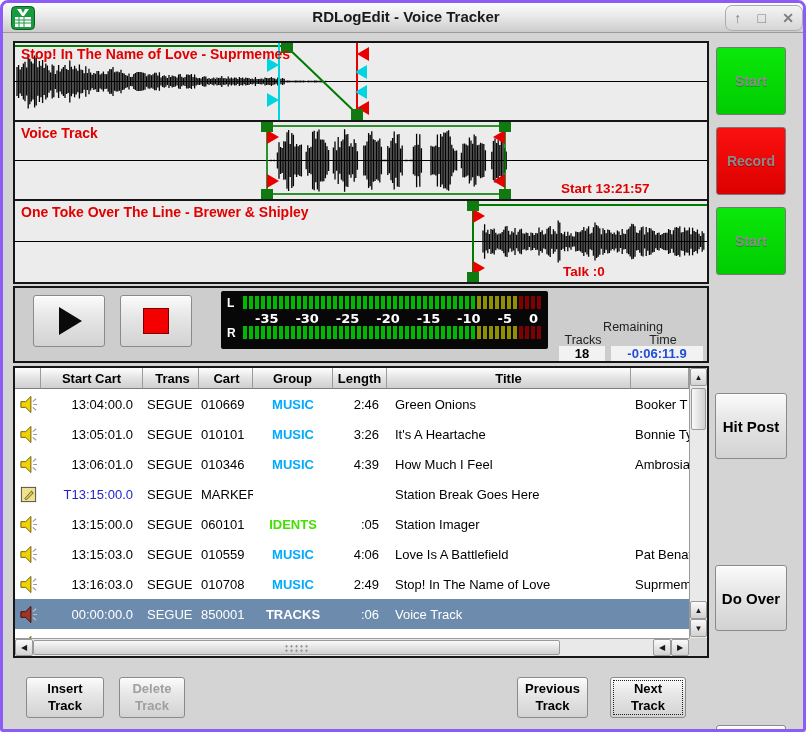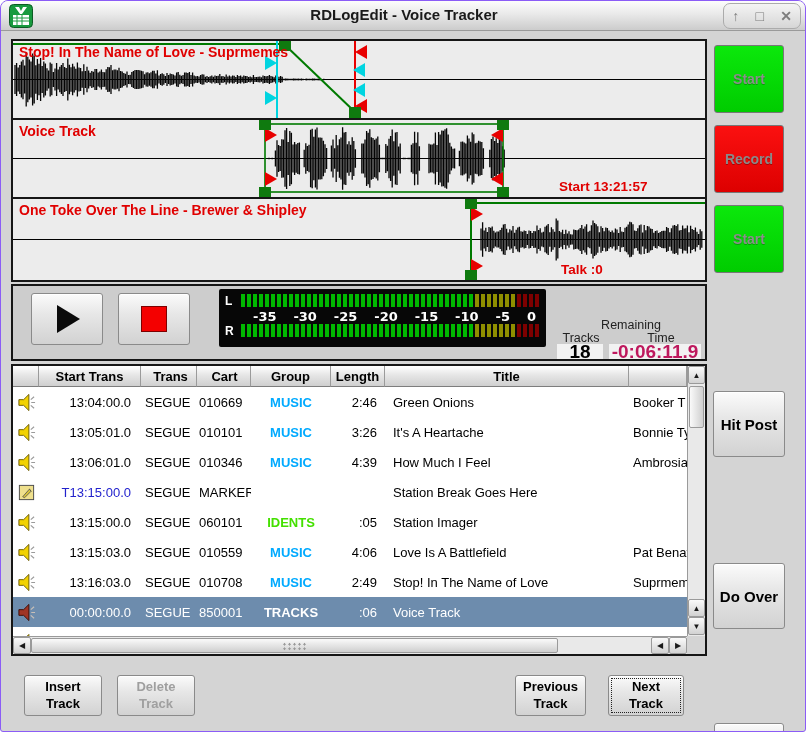--- a/index.html
+++ b/index.html
@@ -1,20 +1,20 @@
 <!DOCTYPE html>
 <html><head>
 <meta charset="utf-8">
 <style>
   html,body{margin:0;padding:0;background:#fff;}
   *{box-sizing:border-box;}
   .window{
     position:relative;width:806px;height:732px;background:#d4d4d4;
     font-family:"Liberation Sans",sans-serif;color:#111;
-    border:1px solid #8b5cf6;border-radius:8px 8px 3px 3px;overflow:hidden;
+    border:3px solid #8b5cf6;border-radius:8px 8px 3px 3px;overflow:hidden;
   }
   
   .titlebar{position:absolute;left:0;top:0;width:806px;height:30px;
     background:linear-gradient(#fdfdfd,#e9e9e9 45%,#cccccc);border-bottom:1px solid #9a9a9a;}
   .appicon{position:absolute;left:8px;top:3px;width:24px;height:24px;}
   .wtitle{position:absolute;left:0;right:0;top:5px;text-align:center;
     font-weight:bold;font-size:15px;color:#1a1a1a;}
   .wctrls{position:absolute;right:6px;top:2px;width:78px;height:26px;
     background:linear-gradient(#f4f4f4,#d6d6d6);border:1px solid #ababab;
     border-radius:7px;display:flex;align-items:center;justify-content:space-around;}
@@ -50,23 +50,23 @@
   .mscale{display:flex;justify-content:space-between;color:#fff;font-weight:bold;
     font-size:13px;height:15px;padding:1px 10px 0 30px;font-family:"DejaVu Sans",sans-serif;}
   .timebox{position:absolute;left:558px;top:2px;width:122px;height:27px;background:#f2f2f2;
     display:flex;align-items:center;justify-content:center;font-size:21px;color:#0a0a0a;
     font-family:"DejaVu Sans",sans-serif;}
   .remlabel{position:absolute;left:548px;top:32px;width:140px;text-align:center;font-size:12.5px;color:#222;}
   .subl{position:absolute;top:45px;font-size:12.5px;color:#222;}
   .subl.tracks{left:540px;width:56px;text-align:center;}
   .subl.time{left:620px;width:56px;text-align:center;}
   .valbox{position:absolute;top:58px;height:15px;background:#f2f2f2;display:flex;
-    align-items:center;justify-content:center;font-weight:bold;font-size:19px;}
+    align-items:center;justify-content:center;font-weight:bold;font-size:13px;}
   .valbox.tracks{left:544px;width:46px;color:#000;}
-  .valbox.time{left:596px;width:92px;color:#be185d;}
+  .valbox.time{left:596px;width:92px;color:#1d4ed8;}
   
   .sidebtn{position:absolute;left:713px;width:70px;height:68px;border:1px solid #777;
     border-radius:3px;display:flex;align-items:center;justify-content:center;
     font-weight:bold;font-size:14px;}
   .sb-green{background:linear-gradient(#0be80b,#00cc00);color:#8c8c8c;text-shadow:0 1px 0 rgba(0,0,0,0.25);}
   .sb-red{background:linear-gradient(#fb1010,#dd0000);color:#8a8a8a;text-shadow:0 1px 0 rgba(0,0,0,0.3);}
   .sb-blue{background:linear-gradient(#1515e8,#0000cc);color:#000;}
   .graybtn{position:absolute;left:712px;width:72px;height:66px;font-weight:bold;font-size:15px;color:#000;}
   
   .logtable{position:absolute;left:10px;top:363px;width:696px;height:292px;
@@ -99,21 +99,21 @@
     background:linear-gradient(90deg,#fafafa,#cfcfcf);border:1px solid #9a9a9a;border-radius:2px;}
   .sthumbh{position:absolute;left:18px;top:1px;width:527px;height:15px;
     background:linear-gradient(#fafafa,#cfcfcf);border:1px solid #9a9a9a;border-radius:2px;}
   .grip{position:absolute;left:50%;top:3px;width:26px;height:9px;margin-left:-13px;
     background-image:radial-gradient(circle,#9a9a9a 30%,transparent 32%);background-size:5px 4.5px;}
   .corner{position:absolute;right:0;top:270px;width:18px;height:18px;background:#d4d4d4;}
   
   .footbtn{position:absolute;top:674px;height:41px;font-weight:bold;font-size:13px;
     white-space:pre-line;text-align:center;line-height:1.25;color:#000;}
   .fb-insert{left:23px;width:78px;}
-  .fb-delete{left:116px;width:78px;color:#9f9f9f;}
+  .fb-delete{left:116px;width:66px;color:#9f9f9f;}
   .fb-prev{left:514px;width:71px;}
   .fb-next{left:607px;width:76px;outline:1px dotted #222;outline-offset:-4px;}
   .fb-close{left:713px;width:70px;margin-top:48px;}
 </style>
 </head>
 <body>
 
 <svg width="0" height="0" style="position:absolute">
   <defs>
     <g id="icon-speaker">
@@ -347,21 +347,21 @@
 
   <div class="sidebtn sb-green" style="top:44px">Start</div>
   <div class="sidebtn sb-red" style="top:124px">Record</div>
   <div class="sidebtn sb-green" style="top:204px">Start</div>
   <div class="btn3d graybtn" style="top:390px">Hit Post</div>
   <div class="btn3d graybtn" style="top:562px">Do Over</div>
 
   <div class="logtable">
     <div class="thead">
       <div class="th c-icon"></div>
-      <div class="th c-start" style="justify-content:center;padding-right:0">Start Trans</div>
+      <div class="th c-start" style="justify-content:center;padding-right:0">Start Cart</div>
       <div class="th c-trans">Trans</div>
       <div class="th c-cart">Cart</div>
       <div class="th c-group">Group</div>
       <div class="th c-length" style="justify-content:center;padding-right:0">Length</div>
       <div class="th c-title" style="justify-content:center;padding-left:0">Title</div>
       <div class="th c-artist"></div>
     </div>
 
     <div class="tbody">
       <div class="trow">

